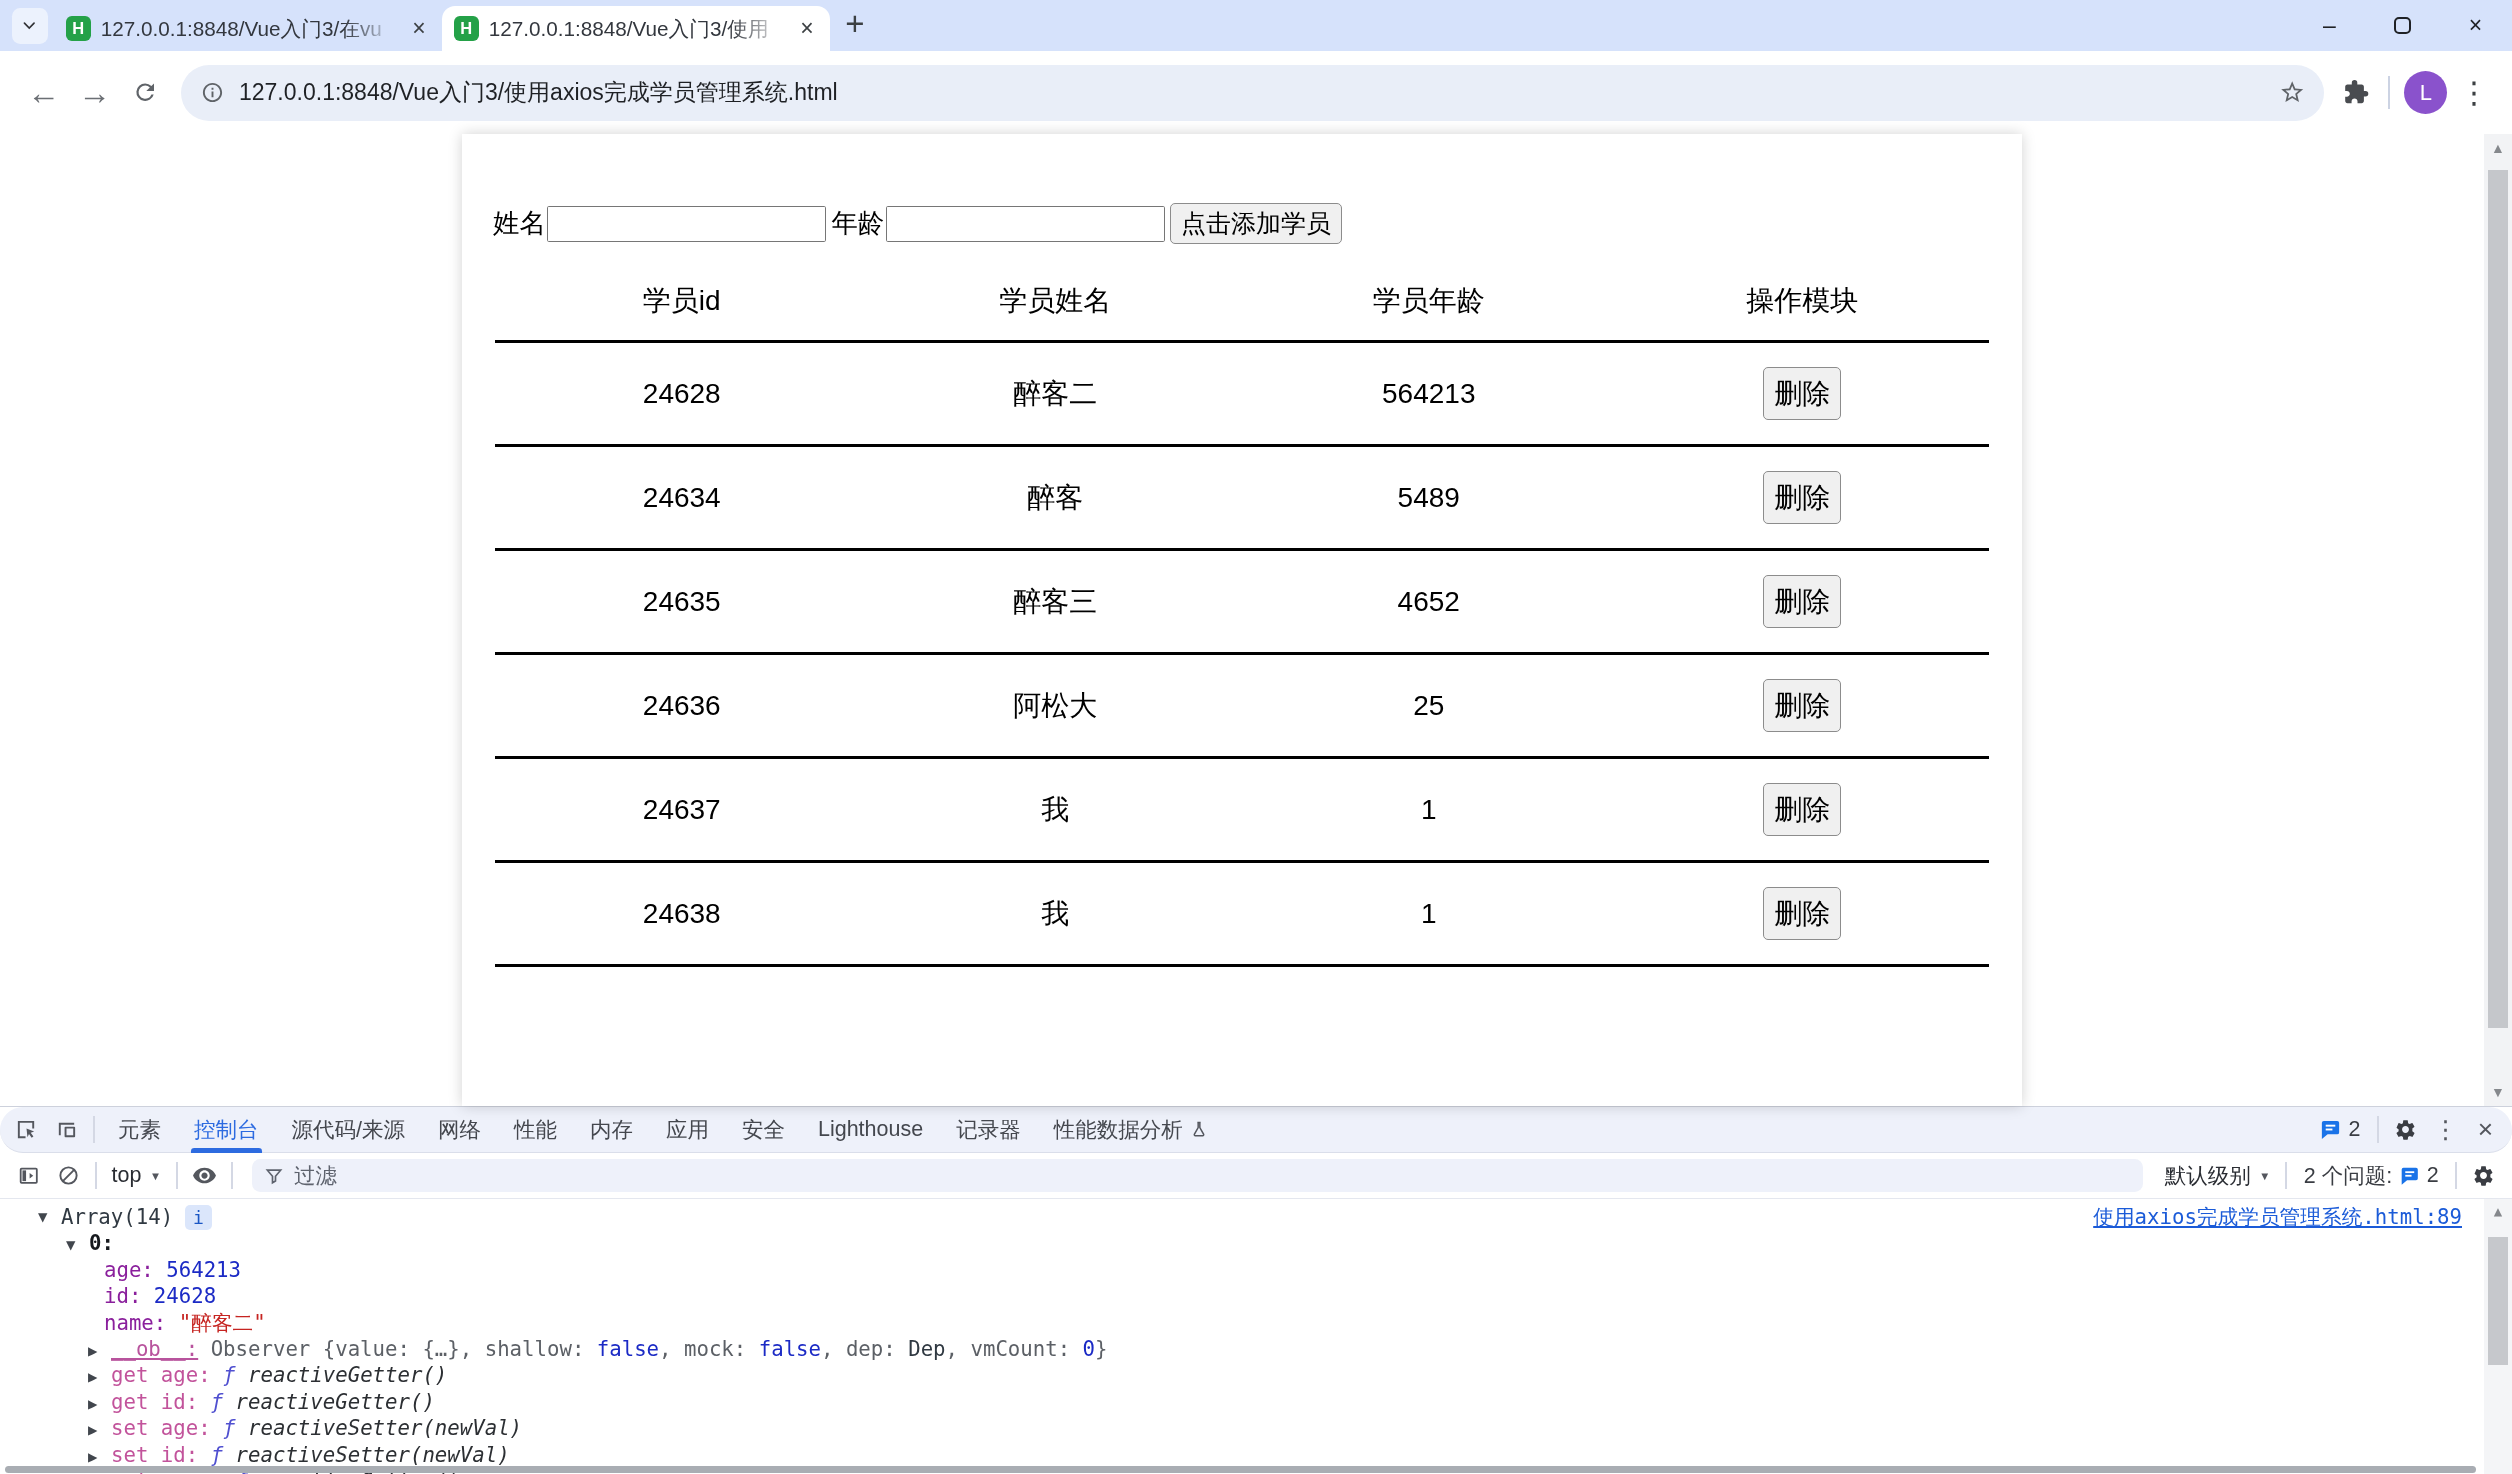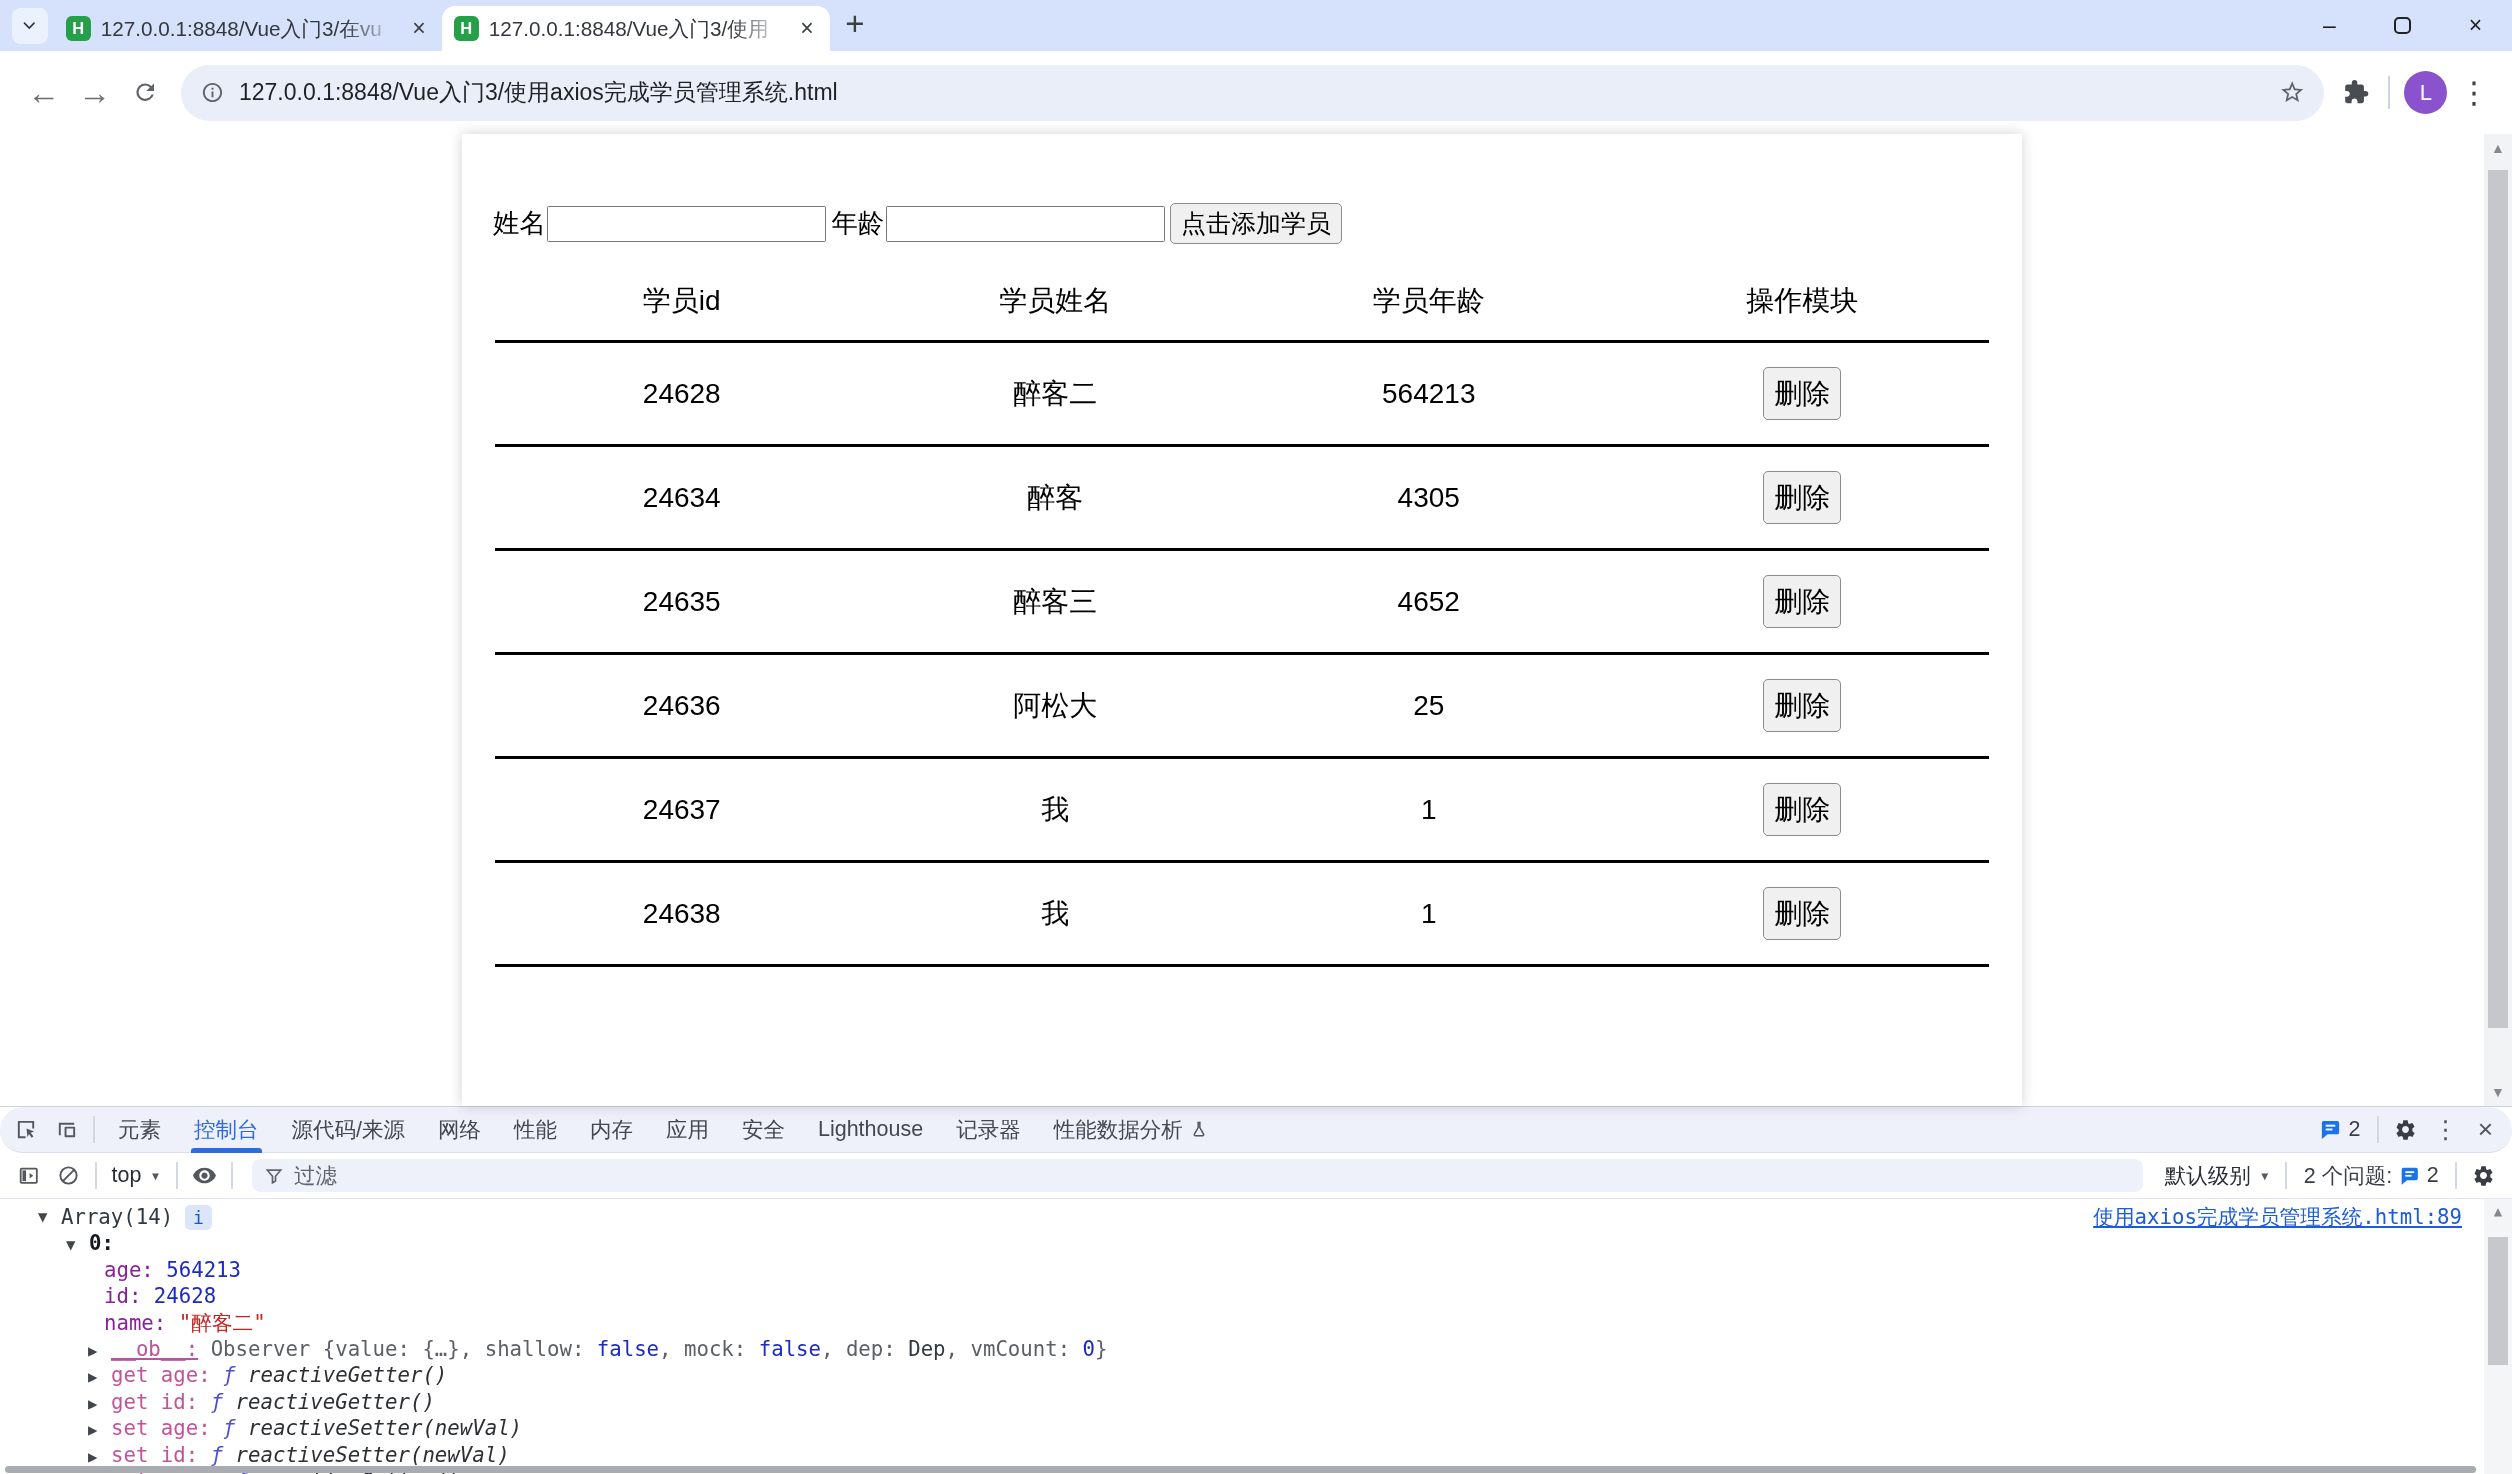--- a/index.html
+++ b/index.html
@@ -182,21 +182,21 @@
       </div>
       <div class="trow">
         <span>24628</span>
         <span>醉客二</span>
         <span>564213</span>
         <button class="btn-native del-btn">删除</button>
       </div>
       <div class="trow">
         <span>24634</span>
         <span>醉客</span>
-        <span>4305</span>
+        <span>5489</span>
         <button class="btn-native del-btn">删除</button>
       </div>
       <div class="trow">
         <span>24635</span>
         <span>醉客三</span>
         <span>4652</span>
         <button class="btn-native del-btn">删除</button>
       </div>
       <div class="trow">
         <span>24636</span>

